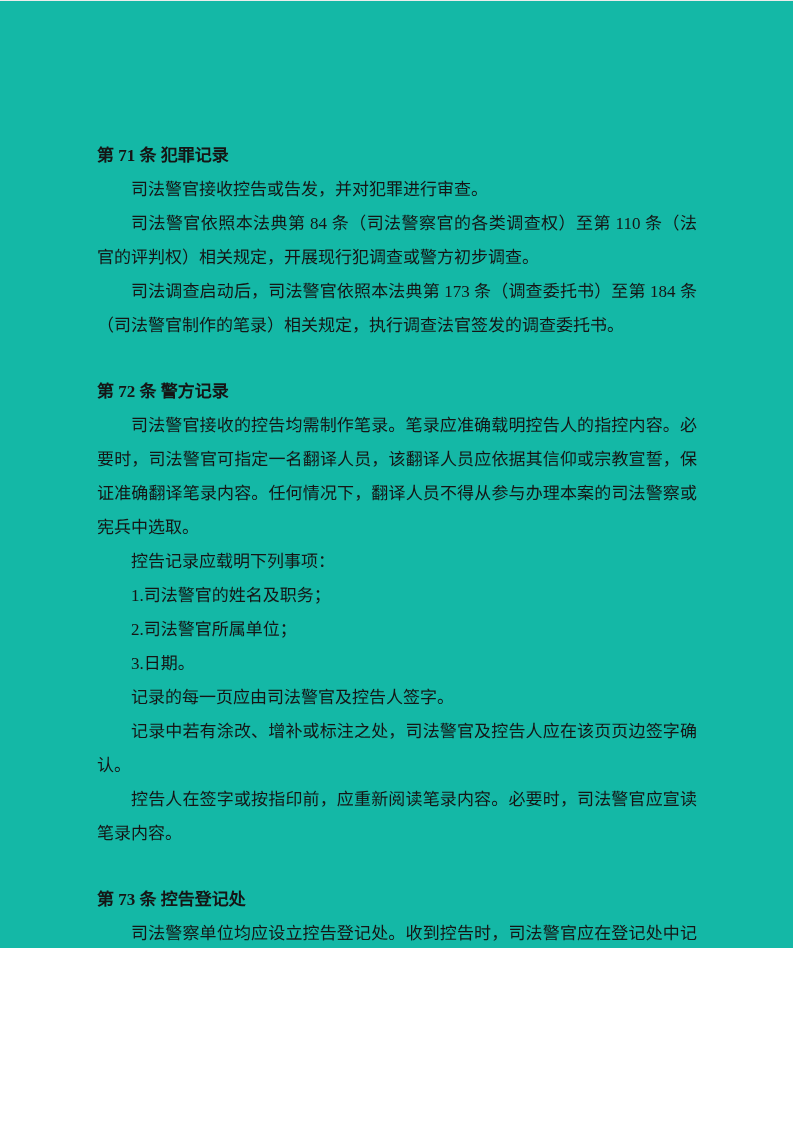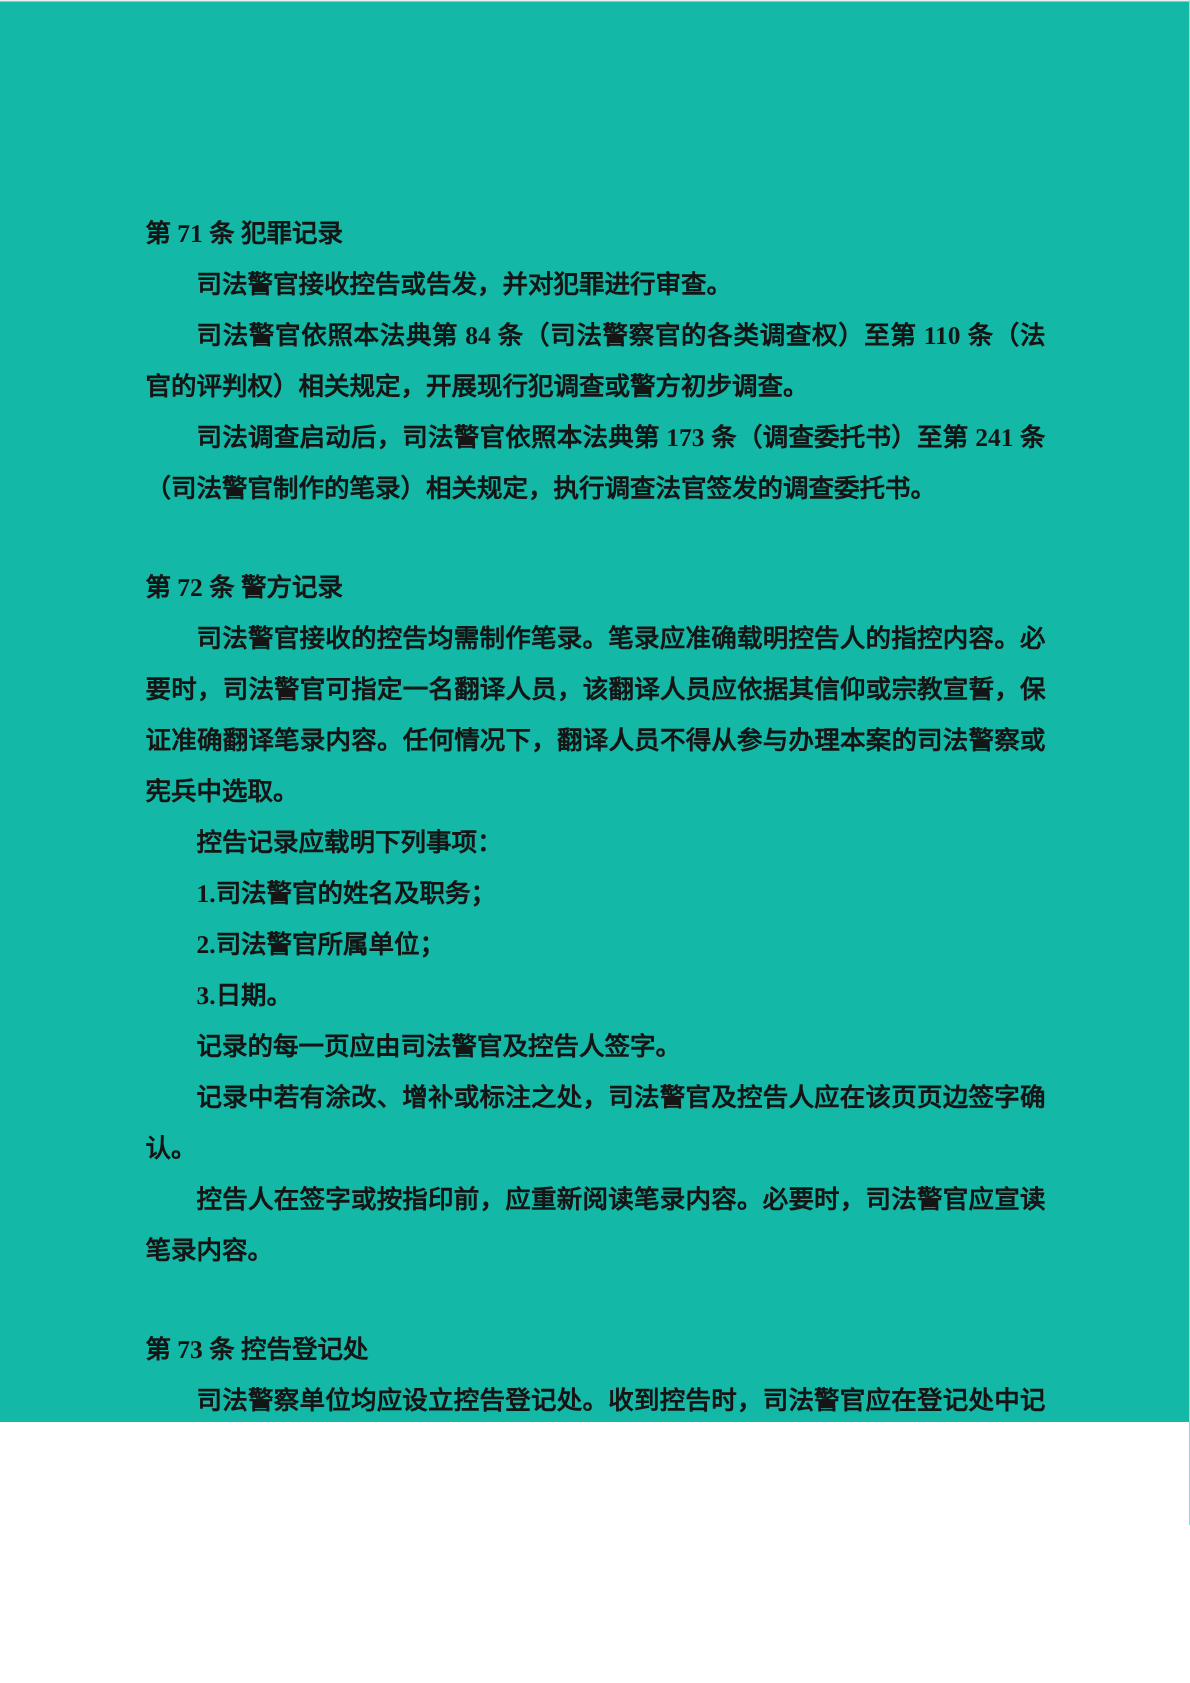--- a/index.html
+++ b/index.html
@@ -35,21 +35,20 @@
     line-height: 34px;
     text-align: left;
   }
   .article + .article {
     margin-top: 32px;
   }
   .para {
     margin: 0;
     padding: 0;
     text-indent: 2em;
-    font-weight: bold;
   }
   .page-number {
     position: absolute;
     top: 1034px;
     left: 0;
     width: 100%;
     text-align: center;
     font-size: 14px;
     line-height: 20px;
     color: #1a1a1a;
@@ -59,21 +58,21 @@
 </head>
 <body>
 
 <div class="page">
   <div class="content">
 
     <section class="article">
       <h2 class="article-heading">第 71 条 犯罪记录</h2>
       <p class="para">司法警官接收控告或告发，并对犯罪进行审查。</p>
       <p class="para">司法警官依照本法典第 84 条（司法警察官的各类调查权）至第 110 条（法官的评判权）相关规定，开展现行犯调查或警方初步调查。</p>
-      <p class="para">司法调查启动后，司法警官依照本法典第 173 条（调查委托书）至第 241 条（司法警官制作的笔录）相关规定，执行调查法官签发的调查委托书。</p>
+      <p class="para">司法调查启动后，司法警官依照本法典第 173 条（调查委托书）至第 184 条（司法警官制作的笔录）相关规定，执行调查法官签发的调查委托书。</p>
     </section>
 
     <section class="article">
       <h2 class="article-heading">第 72 条 警方记录</h2>
       <p class="para">司法警官接收的控告均需制作笔录。笔录应准确载明控告人的指控内容。必要时，司法警官可指定一名翻译人员，该翻译人员应依据其信仰或宗教宣誓，保证准确翻译笔录内容。任何情况下，翻译人员不得从参与办理本案的司法警察或宪兵中选取。</p>
       <p class="para">控告记录应载明下列事项：</p>
       <p class="para">1.司法警官的姓名及职务；</p>
       <p class="para">2.司法警官所属单位；</p>
       <p class="para">3.日期。</p>
       <p class="para">记录的每一页应由司法警官及控告人签字。</p>

